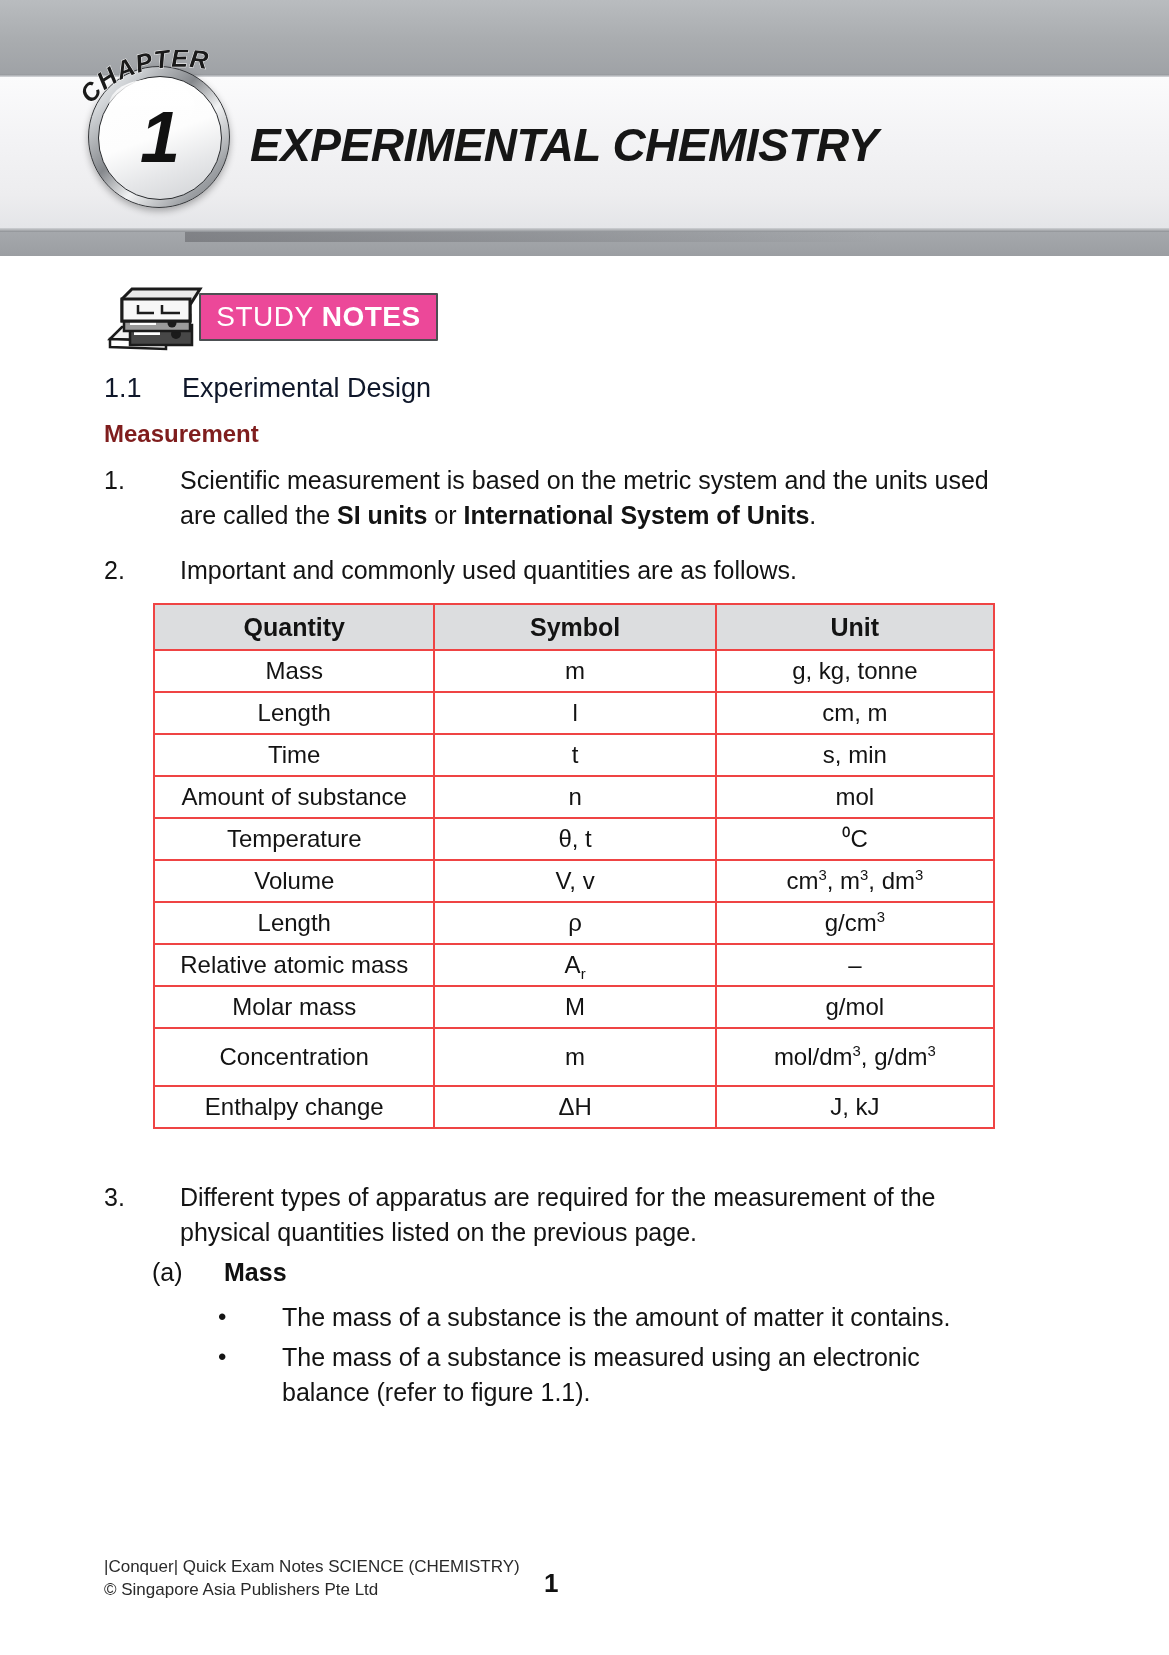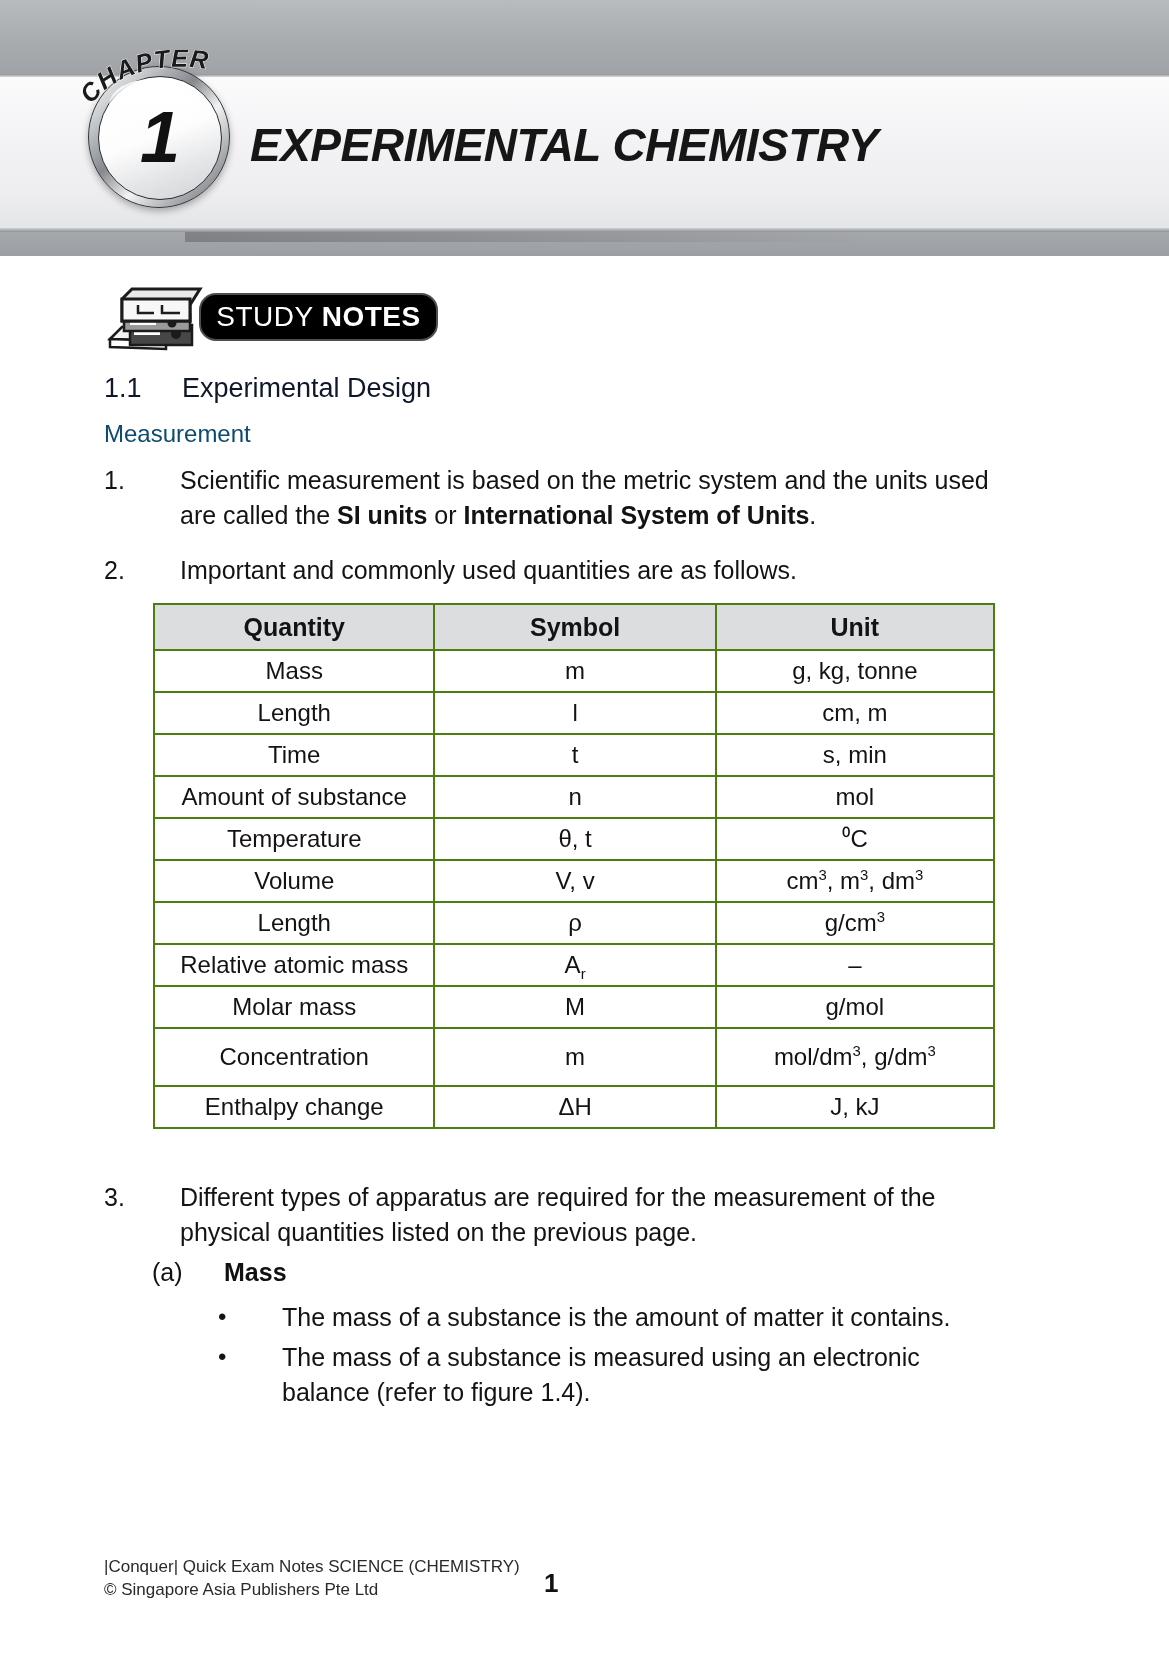--- a/index.html
+++ b/index.html
@@ -149,23 +149,23 @@
     white-space: nowrap;
   }
 
   
   .study-notes { position: absolute; left: 104px; top: 283px; height: 72px; }
   .sn-icon { position: absolute; left: 0; top: 0; width: 108px; height: 72px; }
   .sn-pill {
     position: absolute;
     left: 95px; top: 10px;
     width: 235px; height: 44px;
-    background: #000000;
+    background: #ec4899;
     border: 2px solid #4c4f52;
-    border-radius: 17px;
+    border-radius: 1px;
     display: flex; align-items: center; justify-content: center;
   }
   .sn-pill span {
     color: #fff;
     font-size: 28px;
     letter-spacing: 0.5px;
     white-space: nowrap;
   }
   .sn-light { font-weight: normal; }
   .sn-bold  { font-weight: bold; margin-left: 8px; }
@@ -180,22 +180,22 @@
     font-weight: normal;
     color: #0f172a;
     white-space: nowrap;
   }
   .h-section .num { display: inline-block; width: 78px; }
 
   .h-sub {
     position: absolute;
     left: 104px; top: 420px;
     font-size: 24px;
-    font-weight: normal;
-    color: #0c4a6e;
+    font-weight: bold;
+    color: #7f1d1d;
   }
 
   .numitem {
     position: absolute;
     left: 104px;
     width: 900px;
     font-size: 25px;
     line-height: 1.38;
     color: #131313;
   }
@@ -243,21 +243,21 @@
 
   
   table.qtable {
     position: absolute;
     left: 153px; top: 603px;
     width: 842px;
     border-collapse: collapse;
     font-size: 24px;
   }
   table.qtable th, table.qtable td {
-    border: 2px solid #4d7c0f;
+    border: 2px solid #ef4444;
     text-align: center;
     color: #131313;
     font-weight: normal;
     padding: 4px 6px;
     line-height: 1.22;
   }
   table.qtable thead th {
     background: #dcdddf;
     font-weight: bold;
     font-size: 25px;
@@ -440,21 +440,21 @@
     <span class="lbl">(a)</span><span class="lbltxt">Mass</span>
   </div>
 
   <div class="bullet" id="b1">
     <span class="dot">•</span>
     <span class="btxt">The mass of a substance is the amount of matter it contains.</span>
   </div>
 
   <div class="bullet" id="b2">
     <span class="dot">•</span>
-    <span class="btxt">The mass of a substance is measured using an electronic balance (refer to figure 1.4).</span>
+    <span class="btxt">The mass of a substance is measured using an electronic balance (refer to figure 1.1).</span>
   </div>
 
   <div class="footer">
     <div>|Conquer| Quick Exam Notes SCIENCE (CHEMISTRY)</div>
     <div>© Singapore Asia Publishers Pte Ltd</div>
     <div class="pgnum">1</div>
   </div>
 
 </div>
 

